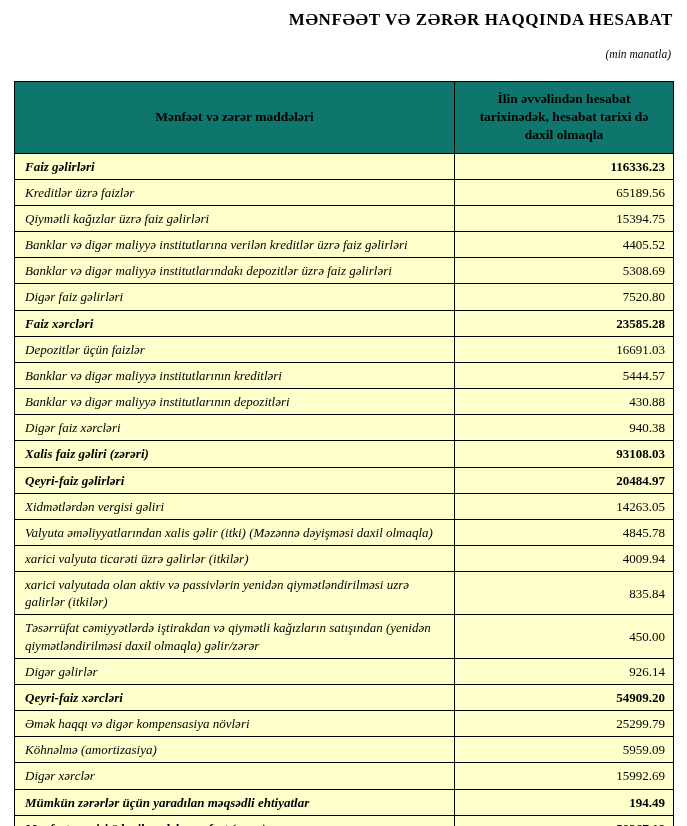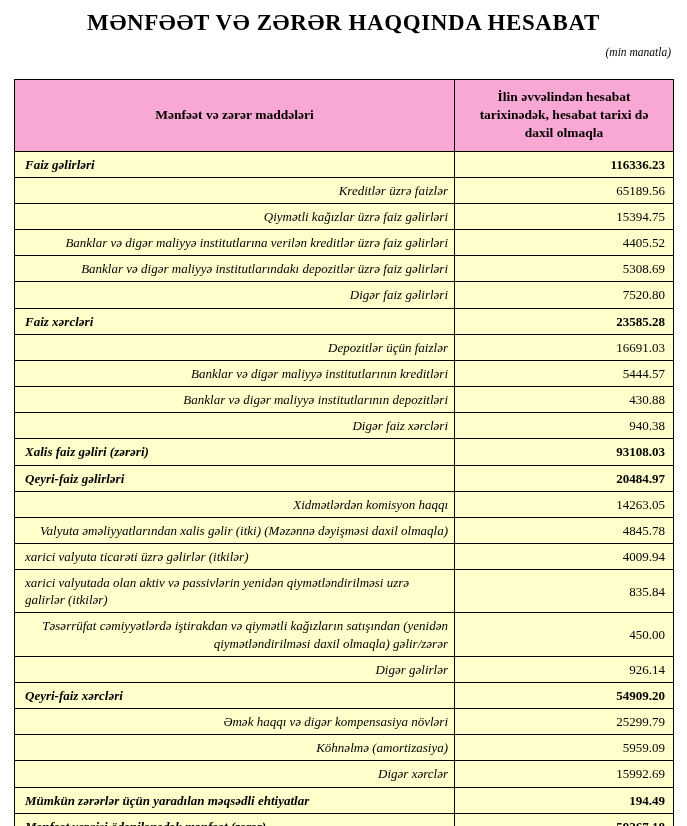--- a/index.html
+++ b/index.html
@@ -15,27 +15,27 @@
     overflow: hidden;
   }
   .page {
     width: 687px;
     height: 826px;
     position: relative;
     box-sizing: border-box;
     padding: 0 14px;
   }
   .doc-title {
-    text-align: center;
+    text-align: right;
     font-family: "Liberation Serif", serif;
-    font-size: 23px;
+    font-size: 17px;
     font-weight: bold;
     letter-spacing: 0.6px;
     margin-top: 10px;
-    margin-bottom: 10px;
+    margin-bottom: 18px;
   }
   .unit-note {
     text-align: right;
     font-size: 11.5px;
     font-style: italic;
     padding-right: 2px;
     margin-bottom: 21px;
   }
   table.report {
     border-collapse: collapse;
@@ -45,21 +45,21 @@
   }
   table.report th,
   table.report td {
     border: 1px solid #000000;
     vertical-align: middle;
   }
   col.c-label { width: 440px; }
   col.c-value { width: 219px; }
 
   th.head-label, th.head-value {
-    background: #f9a8d4;
+    background: #0f766e;
     font-weight: bold;
     font-size: 13.5px;
     text-align: center;
     padding: 8px 10px;
     line-height: 1.35;
   }
   td.label {
     font-size: 13px;
     padding: 3px 6px 3px 10px;
     line-height: 1.32;
@@ -69,21 +69,21 @@
     text-align: right;
     padding: 3px 8px 3px 12px;
     vertical-align: top;
     line-height: 1.32;
   }
   tr.bold td.label,
   tr.bold td.value {
     font-weight: bold;
   }
   .ind-0 { padding-left: 10px; }
-  .ind-1 { padding-left: 24px; text-align: right; }
+  .ind-1 { padding-left: 24px; }
   .ind-2 { padding-left: 40px; font-style: italic; }
   tr.italic td.label { font-style: italic; }
   td.label.wrap {
     padding-top: 4px;
     padding-bottom: 4px;
     font-style: italic;
   }
 </style>
 </head>
 <body>
@@ -152,21 +152,21 @@
         </tr>
         <tr class="bold ">
           <td class="label wrap ind-0">Xalis faiz gəliri (zərəri)</td>
           <td class="value">93108.03</td>
         </tr>
         <tr class="bold ">
           <td class="label wrap ind-0">Qeyri-faiz gəlirləri</td>
           <td class="value">20484.97</td>
         </tr>
         <tr>
-          <td class="label wrap ind-1">Xidmətlərdən komisyon haqqı</td>
+          <td class="label wrap ind-1">Xidmətlərdən vergisi gəliri</td>
           <td class="value">14263.05</td>
         </tr>
         <tr>
           <td class="label wrap ind-1">Valyuta əməliyyatlarından xalis gəlir (itki) (Məzənnə dəyişməsi daxil olmaqla)</td>
           <td class="value">4845.78</td>
         </tr>
         <tr class="italic ">
           <td class="label wrap ind-2">xarici valyuta ticarəti üzrə gəlirlər (itkilər)</td>
           <td class="value">4009.94</td>
         </tr>

